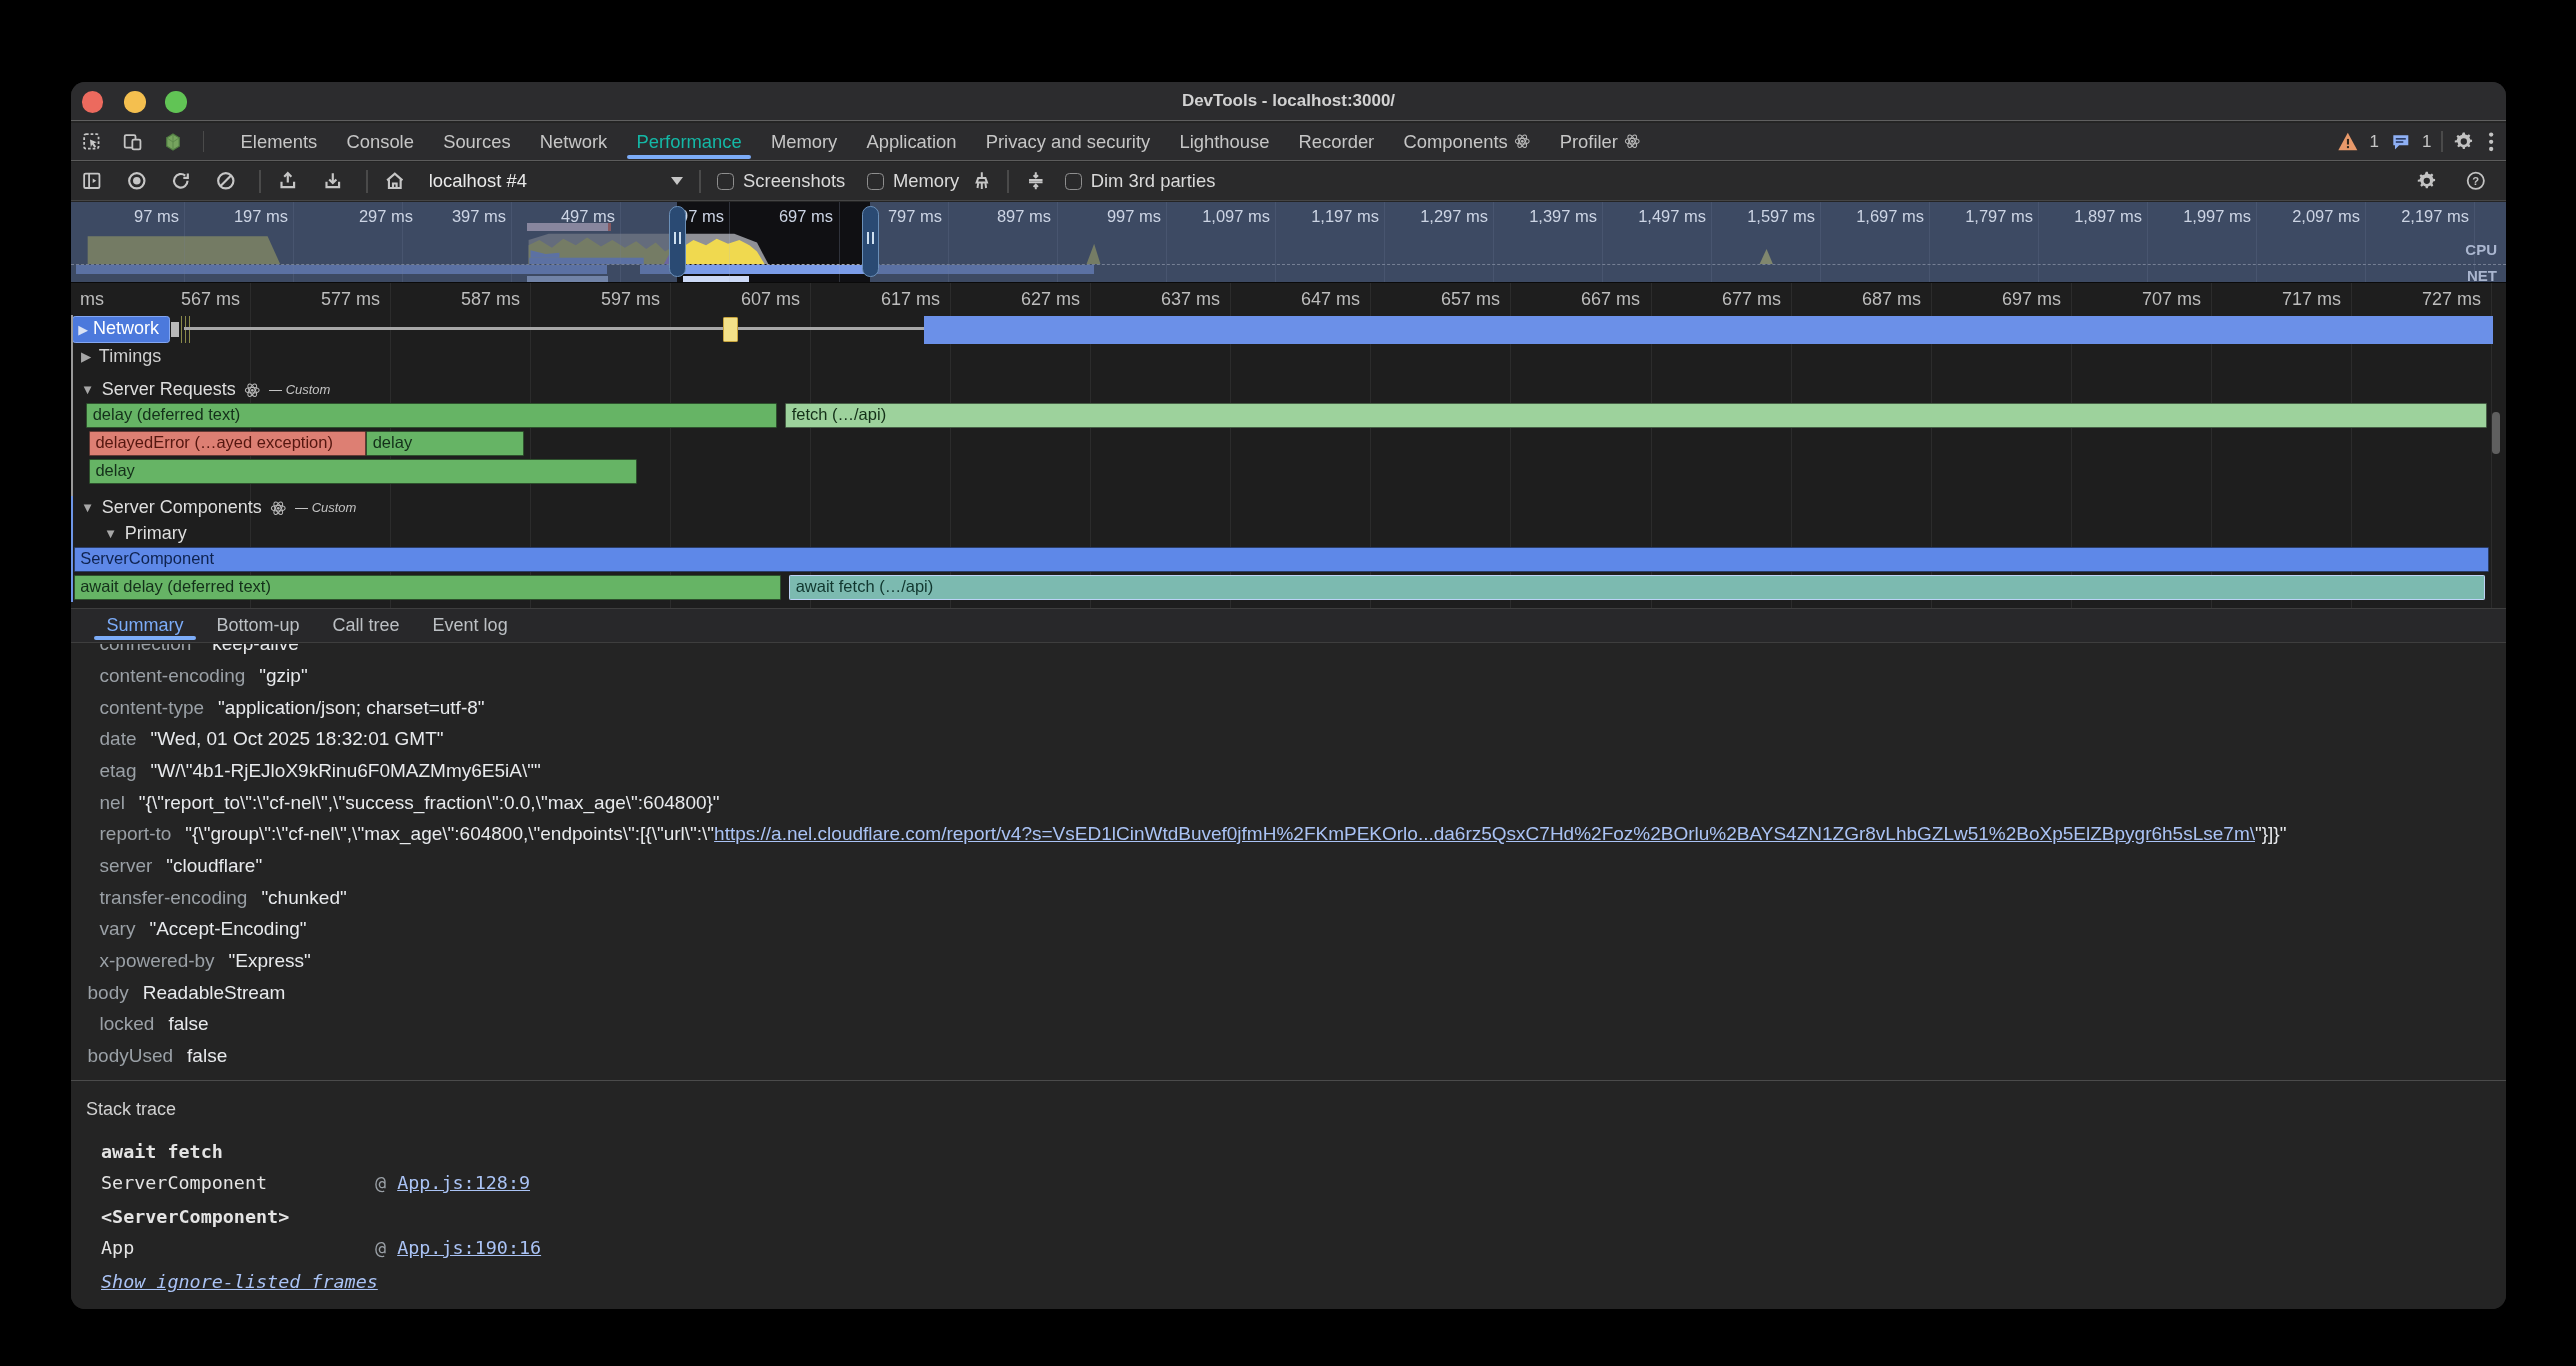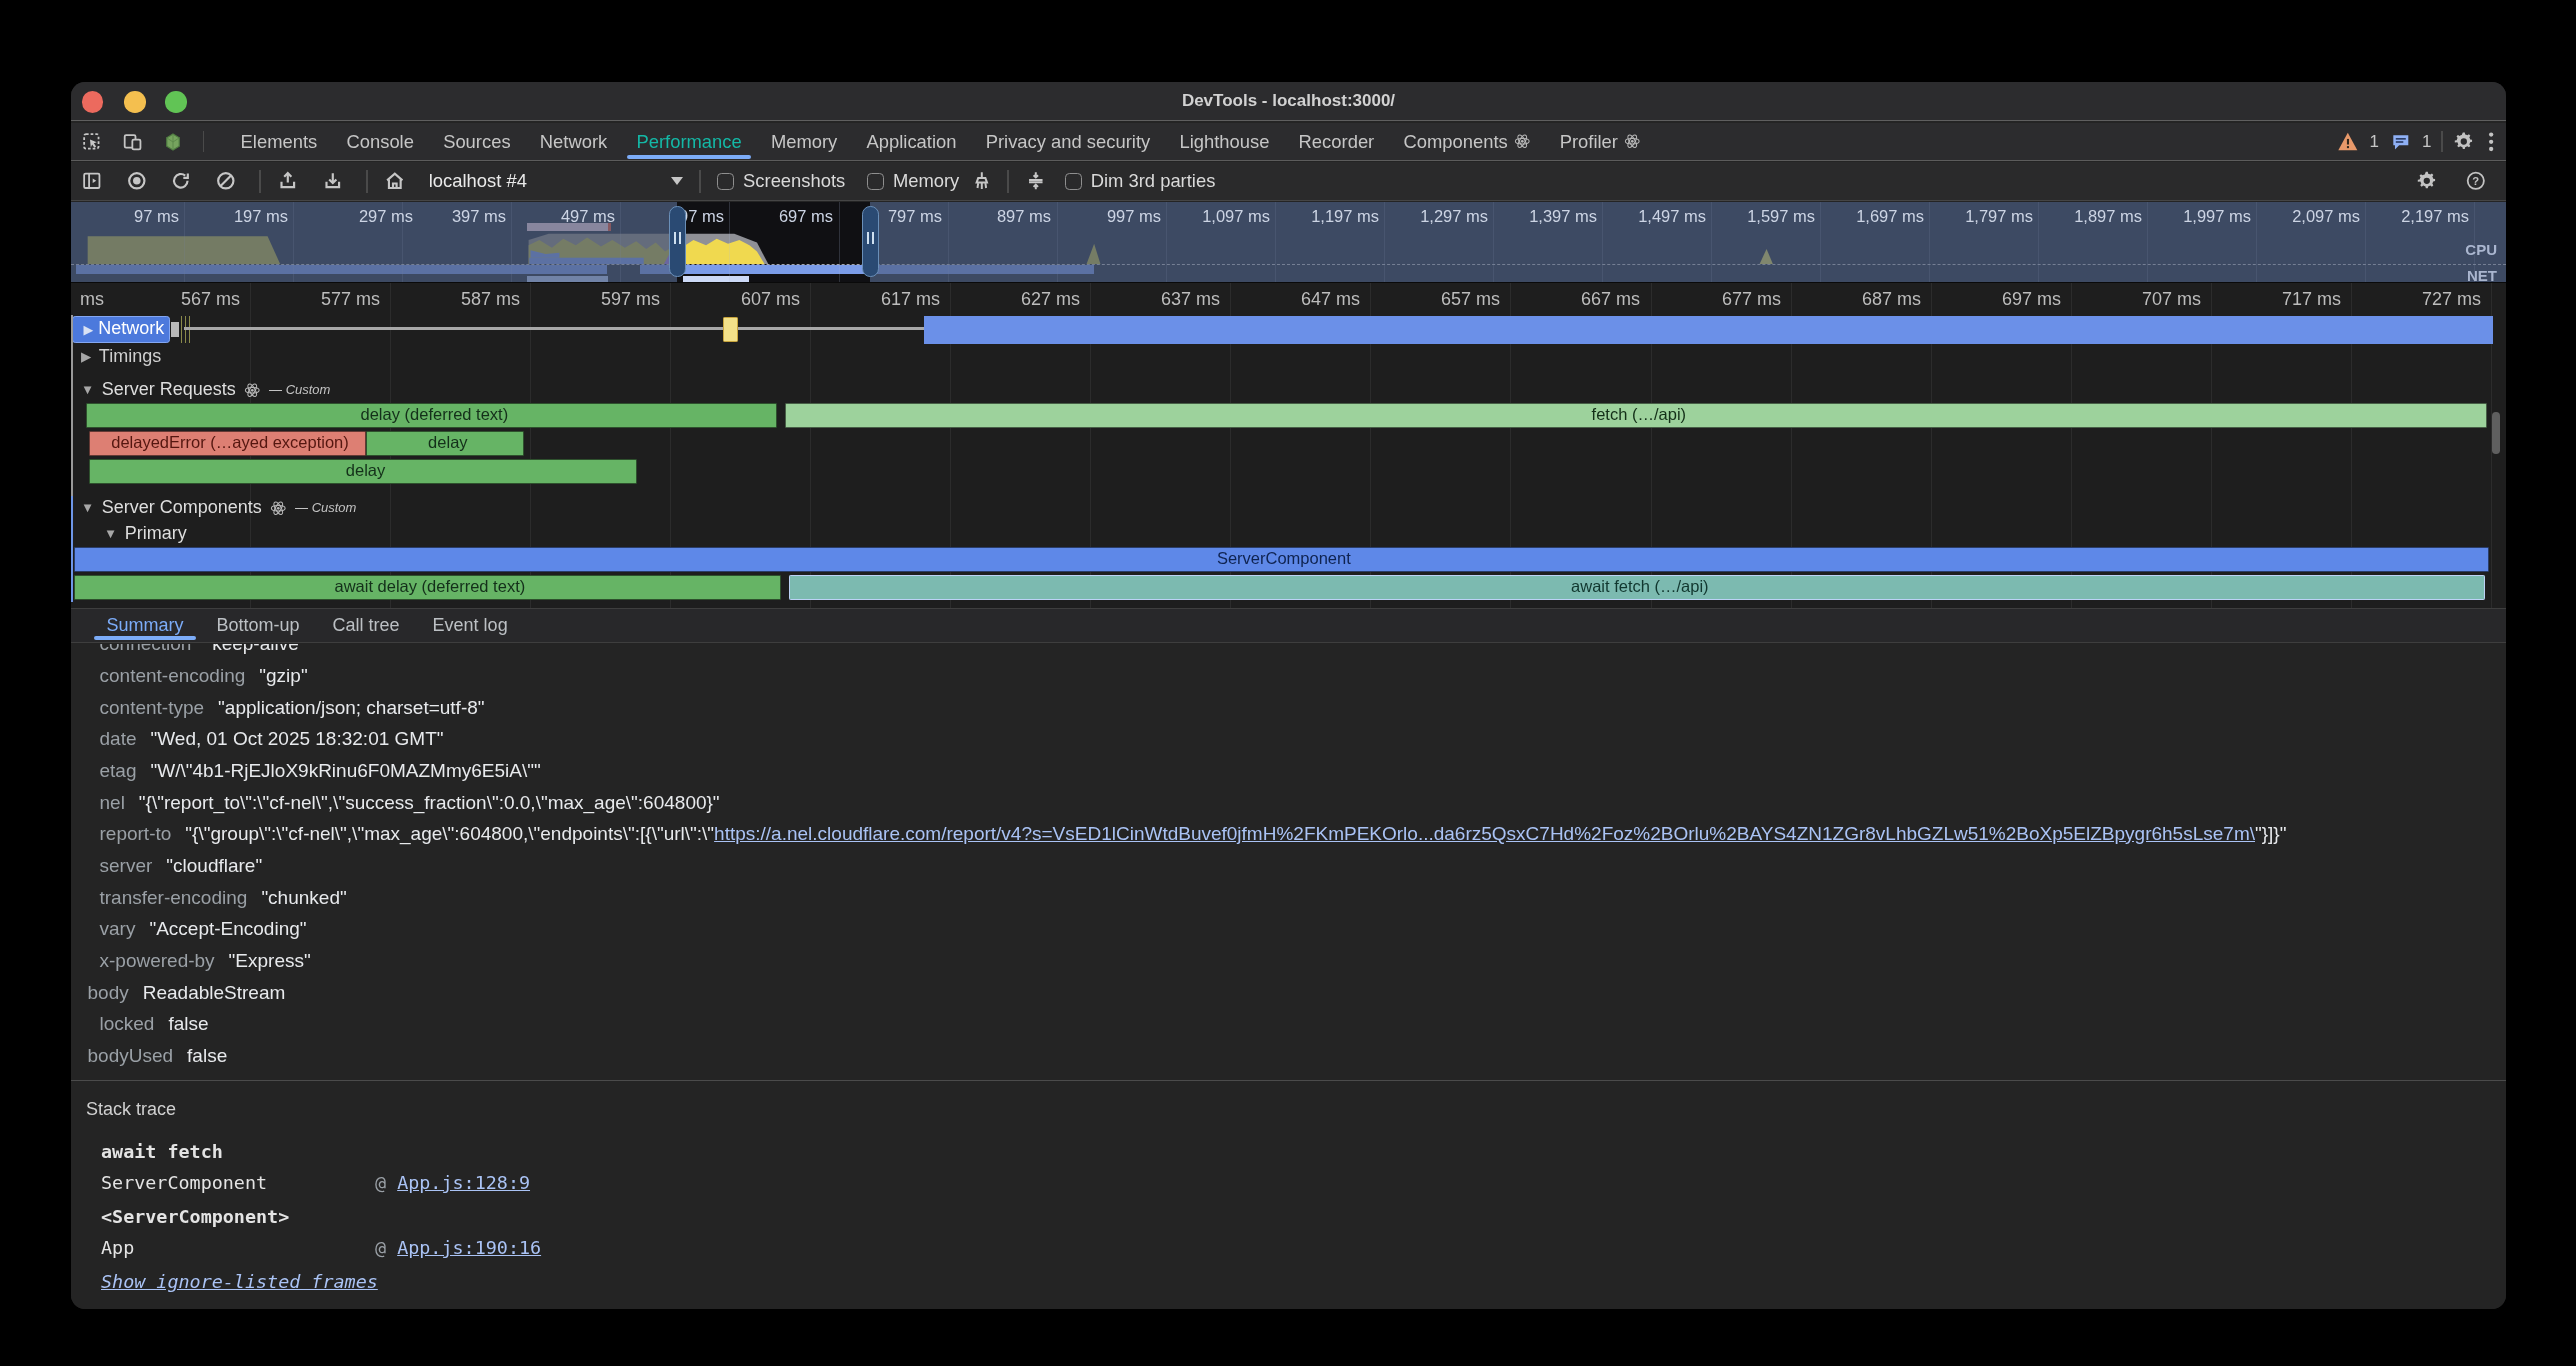--- a/index.html
+++ b/index.html
@@ -44,21 +44,21 @@
   .ov-sidelabel{position:absolute;right:9px;font-size:15px;font-weight:700;color:#aab6cf;z-index:5;}
   .ov-handle{position:absolute;top:4.4px;width:16.5px;height:71px;border-radius:8.2px;background:#2a4a73;
     border:1.3px solid #6a8fb8;z-index:6;}
   .ov-handle i{position:absolute;top:25px;width:1.9px;height:11.4px;background:#cfe0f0;}
   .net-row{position:absolute;height:9px;background:#7b9ce8;top:63px;z-index:2;}
   .net-row2{position:absolute;height:6.3px;top:74px;z-index:2;}
   #ovDash{position:absolute;left:0;top:62px;width:100%;border-top:1.3px dashed rgba(240,244,255,.65);z-index:3;}
   #ovShot{position:absolute;left:456px;top:21px;width:84px;height:8.2px;background:#d9c6de;z-index:2;}
   #ovShot i{position:absolute;right:0;top:0;width:3.2px;height:8.2px;background:#d96a5e;}
   
-  #flame{position:absolute;left:0;top:200px;width:100%;height:326px;background:#1e1e1e;overflow:hidden;border-top:1.3px solid #0a0a0a;text-align:center;}
+  #flame{position:absolute;left:0;top:200px;width:100%;height:326px;background:#1e1e1e;overflow:hidden;border-top:1.3px solid #0a0a0a;}
   .fg{position:absolute;top:0;height:326px;width:1.3px;background:#2c2c2c;}
   .ruler-label{position:absolute;top:6.3px;transform:translateX(-100%);color:#bdbdbd;font-size:18px;white-space:nowrap;}
   #rulerUnit{position:absolute;left:9px;top:6.3px;color:#bdbdbd;font-size:18px;}
   .trackhdr{position:absolute;left:10px;display:flex;align-items:center;gap:7.6px;font-size:18px;color:#dedede;white-space:nowrap;}
   .tri{font-size:13.3px;color:#a7a7a7;}
   .custom{font-style:italic;color:#c4c4c4;font-size:13px;}
   .bar{position:absolute;height:25px;border:1.3px solid rgba(0,0,0,.55);border-radius:1.3px;font-size:16.5px;
     line-height:21.6px;padding-left:5.7px;white-space:nowrap;overflow:hidden;}
   .bar.selbar{border:1.9px solid #bcd2f6;line-height:20px;}
   #netPill{position:absolute;left:1.3px;top:33px;width:98px;height:27px;background:#4c79dc;border:1.3px solid #84a7f2;

